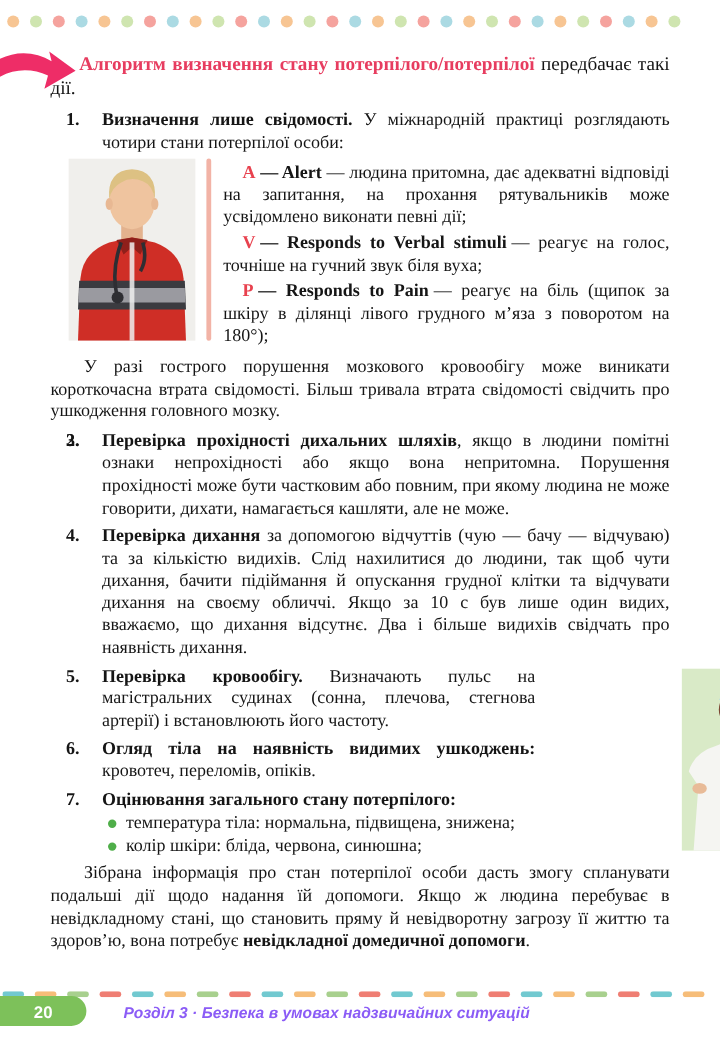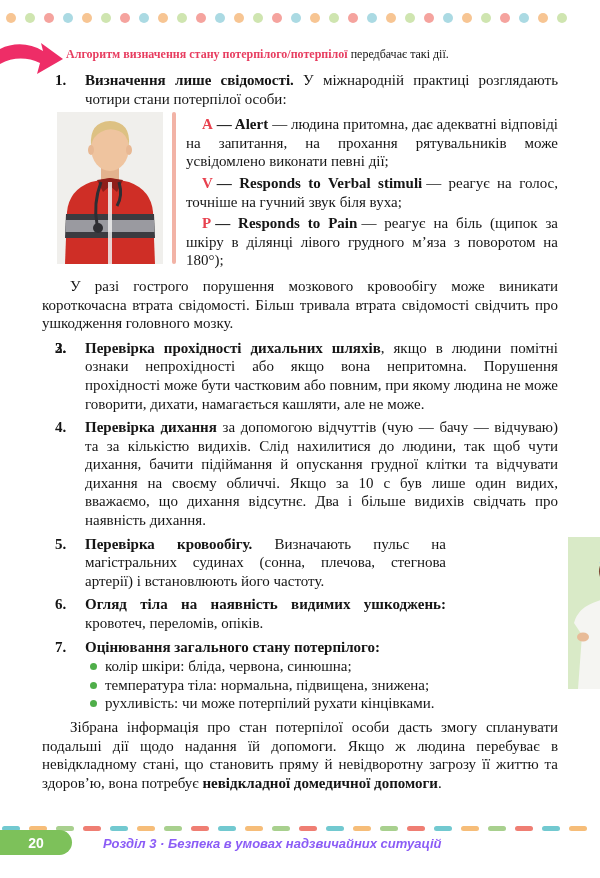--- a/index.html
+++ b/index.html
@@ -9,21 +9,21 @@
   
   .dots-row{position:absolute;top:13px;left:6px;display:flex;gap:9px;}
   .dots-row span{width:10px;height:10px;border-radius:50%;flex:none;}
 
   
   .arrow{position:absolute;left:0;top:40px;width:64px;height:38px;}
   .arrow path{fill:var(--accent-pink,#ee2d67);}
 
   .content{position:absolute;top:44px;left:42px;width:516px;}
 
-  .intro{margin:0 0 7px 0;font-size:12px;line-height:20px;text-indent:24px;text-align:justify;}
+  .intro{margin:0 0 7px 0;font-size:16px;line-height:20px;text-indent:24px;text-align:justify;}
   .intro .hl{color:var(--title-crimson,#e73c5f);font-weight:bold;}
 
   .item{position:relative;padding-left:43px;margin:0 0 5px 0;
         font-size:15px;line-height:18.6px;text-align:justify;}
   .item .num{position:absolute;left:13px;top:0;font-weight:bold;}
   .item .h{font-weight:bold;}
 
   .avpu-flex{display:flex;margin:4px 0 2px -28px;}
   .photo-wrap{flex:none;display:flex;margin-right:10px;}
   .photo-wrap svg{display:block;}
@@ -176,23 +176,22 @@
         <span class="h">Перевірка кровообігу.</span><span> Визначають пульс на магістральних судинах (сонна, плечова, стегнова артерії) і встановлюють його частоту.</span>
       </div>
       <div class="item">
         <span class="num">6.</span>
         <span class="h">Огляд тіла на наявність видимих ушкоджень:</span><span> кровотеч, переломів, опіків.</span>
       </div>
       <div class="item">
         <span class="num">7.</span>
         <span class="h">Оцінювання загального стану потерпілого:</span>
         <ul class="checks">
+          <li><i></i><span>температура тіла: нормальна, підвищена, знижена;</span></li>
           <li><i></i><span>колір шкіри: бліда, червона, синюшна;</span></li>
-          <li><i></i><span>температура тіла: нормальна, підвищена, знижена;</span></li>
-          <li><i></i><span>рухливість: чи може потерпілий рухати кінцівками.</span></li>
         </ul>
       </div>
     </div>
 
     <p class="para closing"><span>Зібрана інформація про стан потерпілої особи дасть змогу спланувати подальші дії щодо надання їй допомоги. Якщо ж людина перебуває в невідкладному стані, що становить пряму й невідворотну загрозу її життю та здоров’ю, вона потребує </span><span class="bold-end">невідкладної домедичної допомоги</span><span>.</span></p>
   </div>
 
   <div class="dashes">
       <span style="background: rgb(114, 201, 208);"></span>
       <span style="background: rgb(246, 189, 121);"></span>

